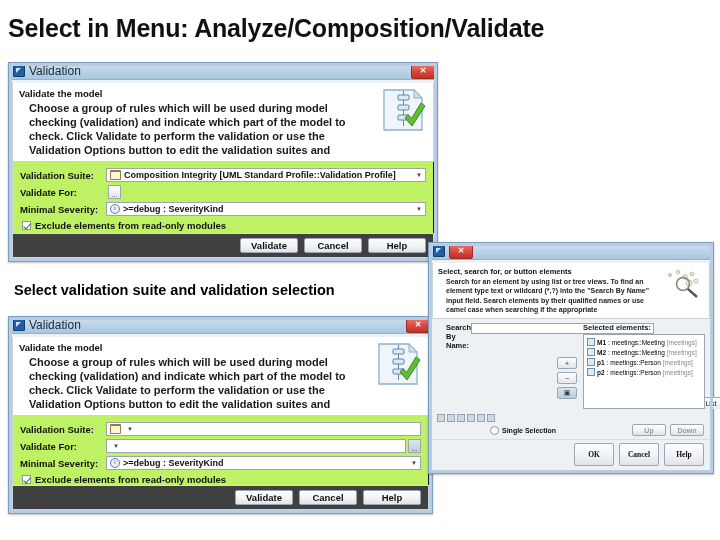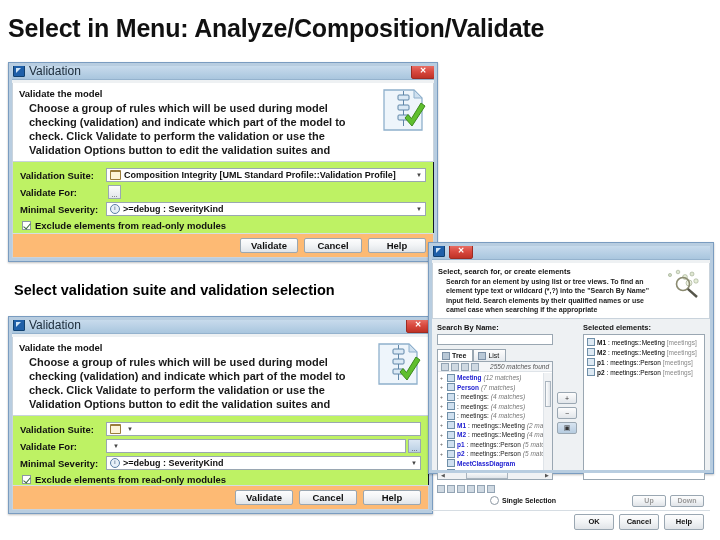--- a/index.html
+++ b/index.html
@@ -137,41 +137,41 @@
   .btn{
     background:linear-gradient(to bottom,#fdfdfd 0%,#f2f4f6 48%,#e0e4e8 100%);
     border:1px solid #9aa7b2;border-radius:2px;
     font-size:9.5px;font-weight:bold;color:#111;
     display:flex;align-items:center;justify-content:center;
     box-sizing:border-box;
   }
   .opt-row{display:flex;justify-content:flex-end;margin-top:9px;}
   .btn-opts{height:15px;padding:0 7px;text-decoration:underline;}
   .footer{
-    background:#fdba74;border:1px solid #c9d3dc;border-top:1px solid #d6dde3;
+    background:#404040;border:1px solid #c9d3dc;border-top:1px solid #d6dde3;
     display:flex;justify-content:flex-end;align-items:center;
     gap:6px;padding:4px 7px;box-sizing:border-box;
   }
   .btn-f{height:15px;width:58px;}
 
   
   .se-body{position:absolute;left:3px;right:3px;top:20px;bottom:3px;
     background:#eef1f3;}
   .se-hdr{
     background:#fff;border:1px solid #c9d3dc;border-top:none;
     padding:4px 5px;position:relative;box-sizing:border-box;
   }
   .se-hdr-title{font-size:7.5px;font-weight:bold;color:#111;margin-bottom:1px;}
   .se-hdr-text{
     font-size:7px;font-weight:bold;color:#222;line-height:1.33;
     padding-left:8px;padding-right:48px;
   }
   .se-hdr-icon{position:absolute;right:4px;top:6px;width:44px;height:30px;}
   .se-main{display:flex;padding:4px 5px 3px 5px;gap:4px;box-sizing:border-box;}
-  .se-left{flex:1;min-width:0;display:flex;flex-direction:column;}
+  .se-left{flex:1;min-width:0;display:flex;flex-direction:row;margin-left:9px;}
   .se-mid{width:22px;flex:none;display:flex;flex-direction:column;
           justify-content:center;gap:3px;padding-top:24px;}
   .se-right{width:122px;flex:none;display:flex;flex-direction:column;}
   .se-lbl{font-size:7.5px;font-weight:bold;color:#111;margin-bottom:2px;}
   .se-input{
     height:11px;background:#fff;border:1px solid #9aa7b2;
     box-sizing:border-box;
   }
   .tabs{display:flex;margin-top:4px;align-items:flex-end;}
   .tab{
@@ -253,21 +253,21 @@
   }
   .single-sel{display:flex;align-items:center;gap:3px;margin-left:52px;}
   .rad{width:7px;height:7px;border:1px solid #8d98a3;border-radius:50%;background:#fff;flex:none;}
   .single-lbl{font-size:7px;font-weight:bold;color:#111;}
   .updown{display:flex;gap:4px;}
   .btn-sm{height:12px;width:34px;font-size:7px;color:#9a9a9a;}
   .se-foot2{
     display:flex;justify-content:flex-end;gap:5px;
     padding:3px 6px 0 6px;border-top:1px solid #d6dde3;margin-top:3px;
   }
-  .btn-se{height:16px;width:40px;font-size:7.5px;}
+  .btn-se{height:23px;width:40px;font-size:7.5px;font-family:Liberation Serif, serif;}
 </style>
 </head>
 <body>
 
 <div class="slide-title">Select in Menu: Analyze/Composition/Validate</div>
 
 <div class="win" style="left:8px;top:62px;width:430px;height:200px;">
   <div class="titlebar">
     <span class="tb-icon"></span>
     <span class="tb-title">Validation</span>
@@ -393,21 +393,21 @@
   <div class="win-frame"></div>
 </div>
 
 <div class="win" style="left:428px;top:242px;width:286px;height:232px;">
   <div class="titlebar">
     <span class="tb-icon"></span>
     <span class="tb-close">✕</span>
   </div>
   <div class="se-body">
     <div class="se-hdr">
-      <div class="se-hdr-title">Select, search for, or create elements</div>
+      <div class="se-hdr-title">Select, search for, or button elements</div>
       <div class="se-hdr-text">Search for an element by using list or tree views. To find an element type text or wildcard (*,?) into the "Search By Name" input field. Search elements by their qualified names or use camel case when searching if the appropriate</div>
       <svg class="se-hdr-icon" viewBox="0 0 44 30">
         <circle cx="9" cy="6" r="1.6" fill="#cdd9c0" stroke="#9aa88c" stroke-width=".6"></circle>
         <circle cx="17" cy="3" r="1.8" fill="#dfe7d2" stroke="#9aa88c" stroke-width=".6"></circle>
         <circle cx="24" cy="8" r="2.4" fill="#e6edd8" stroke="#9aa88c" stroke-width=".6"></circle>
         <circle cx="31" cy="5" r="2" fill="#dfe7d2" stroke="#9aa88c" stroke-width=".6"></circle>
         <circle cx="28" cy="14" r="3" fill="#eef3e3" stroke="#9aa88c" stroke-width=".6"></circle>
         <circle cx="35" cy="12" r="2.2" fill="#e6edd8" stroke="#9aa88c" stroke-width=".6"></circle>
         <circle cx="22" cy="15" r="6.5" fill="none" stroke="#8a8a70" stroke-width="1.6"></circle>
         <line x1="26.8" y1="19.8" x2="36" y2="28" stroke="#55554a" stroke-width="2.4"></line>

